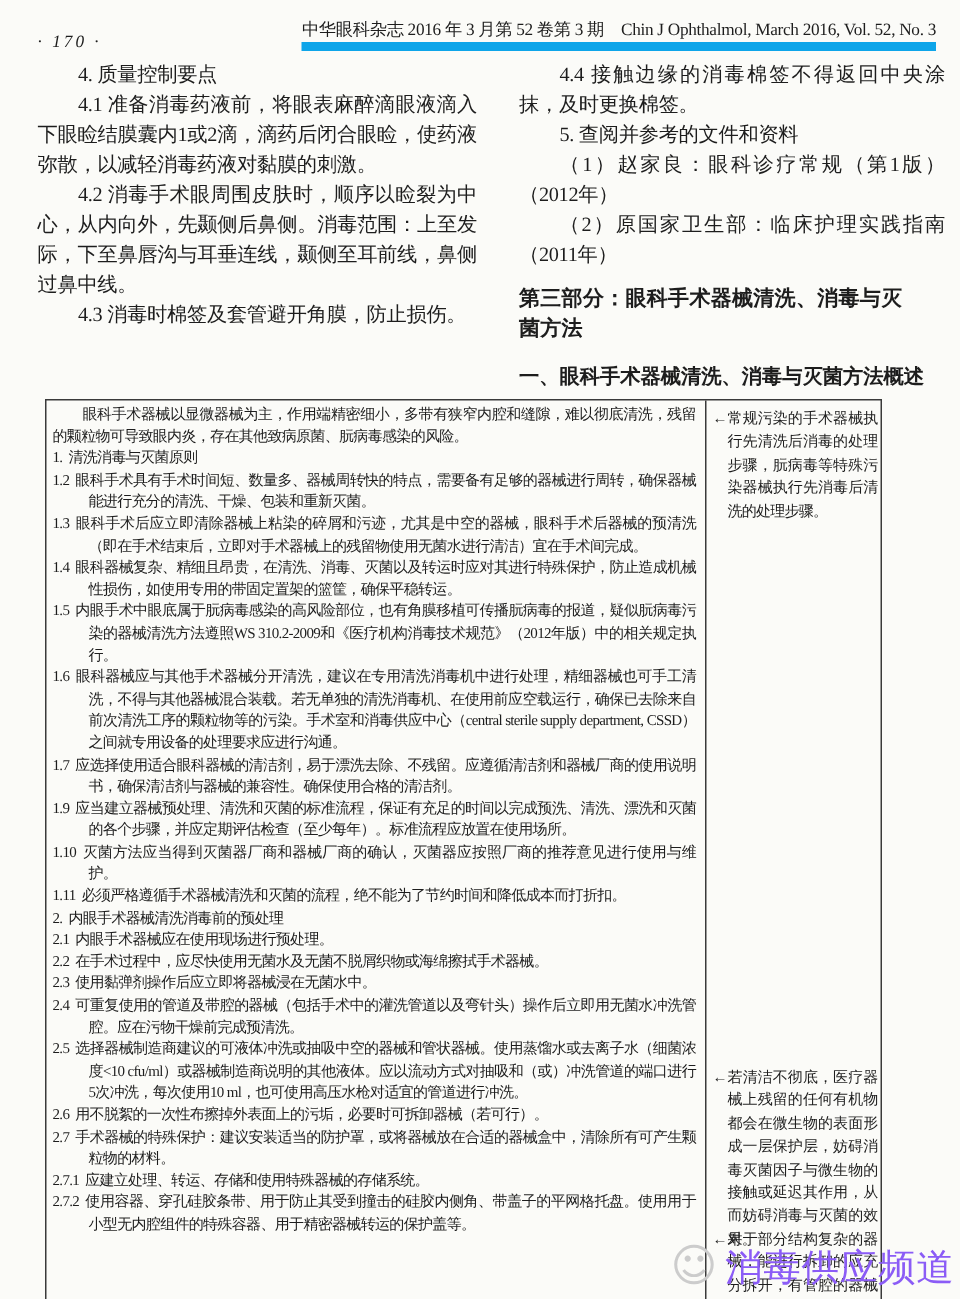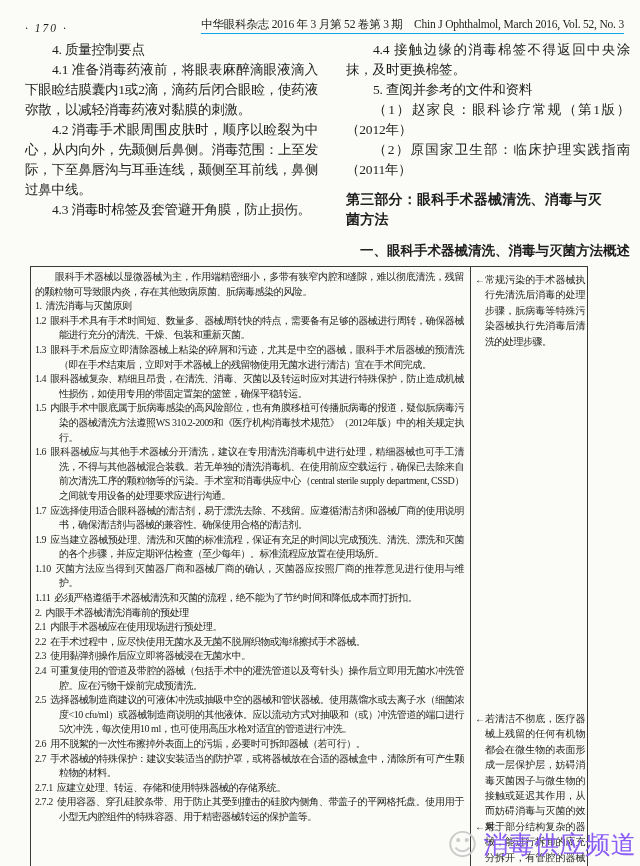--- a/index.html
+++ b/index.html
@@ -2,28 +2,28 @@
 <html><head>
 <meta charset="utf-8">
 <style>
   html,body{margin:0;padding:0;}
   body{background:#e9e9e7;}
   .page{width:640px;height:866px;background:#fbfbf8;position:relative;overflow:hidden;
         font-family:"Liberation Serif","DejaVu Serif",serif;color:#1d1d1d;
         box-sizing:border-box;padding:16px 10px 0 25px;}
   .hdr{display:flex;align-items:flex-end;font-size:11.5px;height:18px;}
   .pageno{letter-spacing:2px;white-space:nowrap;font-style:italic;}
-  .jline{margin-left:auto;margin-right:6px;border-bottom:1px solid #0ea5e9;
+  .jline{margin-left:auto;margin-right:6px;border-bottom:6px solid #0ea5e9;
          padding-bottom:1px;letter-spacing:-0.2px;white-space:nowrap;}
   .cols{display:flex;gap:28px;margin-top:6px;}
   .colL{flex:0 0 293px;}
   .colR{flex:1;min-width:0;}
   .bp{margin:0;font-size:13.5px;line-height:20px;text-align:justify;text-indent:2em;letter-spacing:-0.2px;}
   .h1{margin:10px 16px 0 0;font-size:14px;font-weight:bold;text-align:left;line-height:20px;letter-spacing:0.2px;}
-  .h2{margin:11px 0 0 0;font-size:13.5px;font-weight:bold;text-align:right;line-height:20px;}
+  .h2{margin:11px 0 0 0;font-size:13.5px;font-weight:bold;text-align:left;line-height:20px;}
   .tbl{margin-top:5px;margin-left:5px;width:558px;height:636px;border:1px solid #3a3a3a;
        display:flex;box-sizing:border-box;}
   .cellL{width:440px;border-right:1px solid #3a3a3a;box-sizing:border-box;
          padding:3px 6px 0 4px;overflow:hidden;}
   .intro{margin:0;font-size:10px;line-height:14.6px;text-align:justify;text-indent:2em;letter-spacing:-0.45px;}
   .item{font-size:10px;line-height:14.6px;text-align:justify;padding-left:24px;text-indent:-24px;letter-spacing:-0.45px;}
   .num{padding-right:4px;}
   .cellR{flex:1;position:relative;font-size:10px;line-height:15.4px;}
   .note{position:absolute;left:4px;right:2px;letter-spacing:-0.5px;text-align:justify;
         padding-left:10px;text-indent:-10px;}

